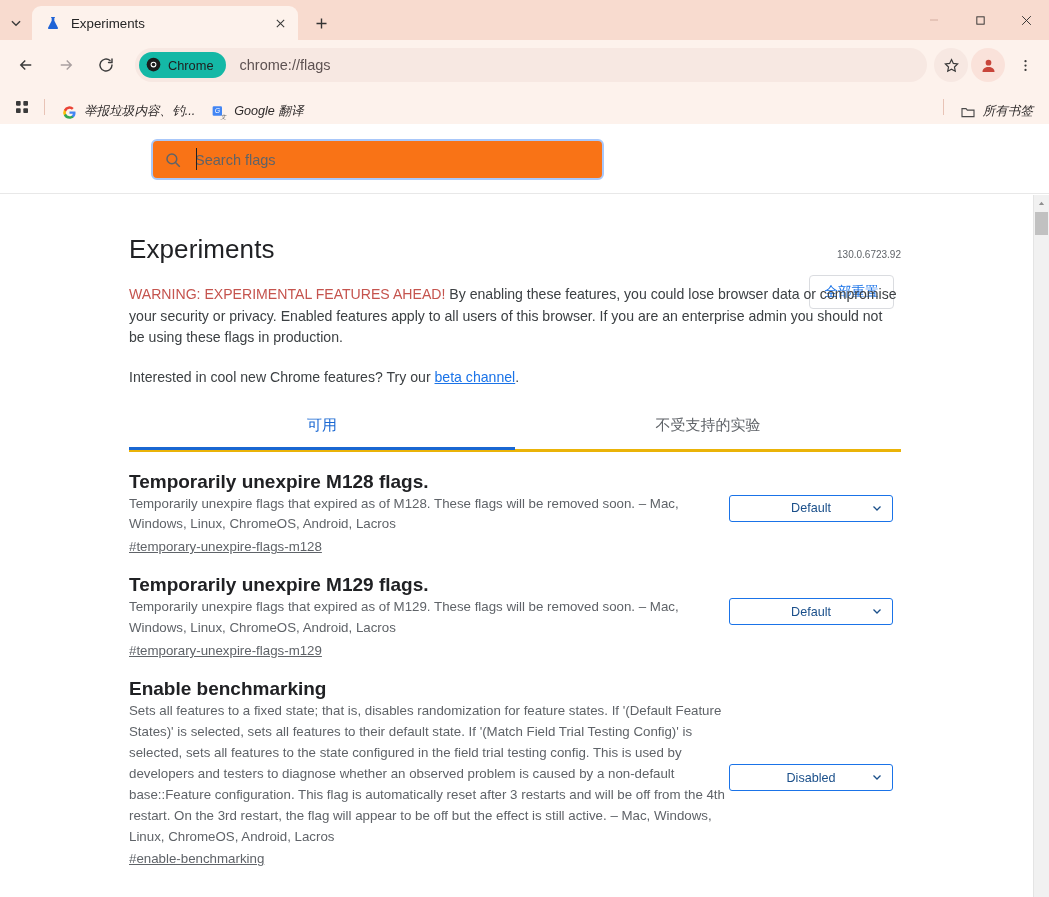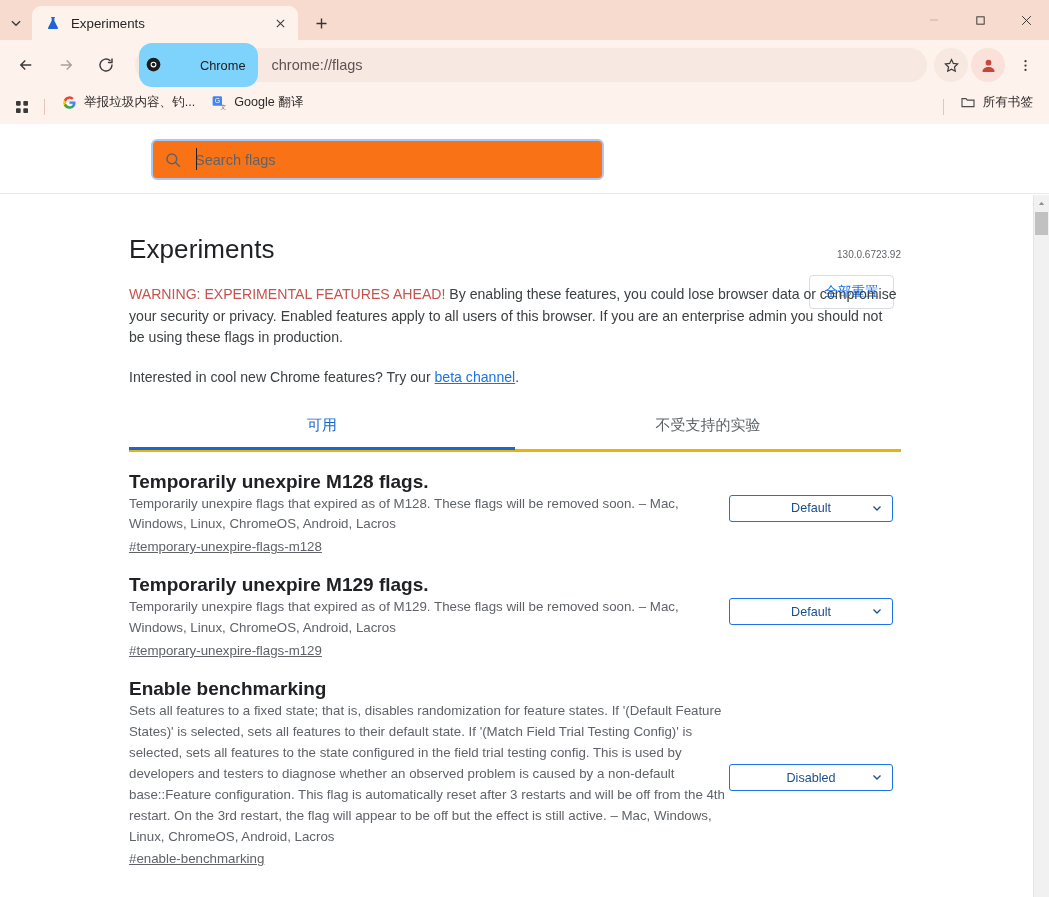--- a/index.html
+++ b/index.html
@@ -62,24 +62,23 @@
     color: #3b3b3b; border-radius: 50%; flex: 0 0 auto;
   }
   .nav-btn.disabled { color: #a9a0a0; }
   .omnibox {
     flex: 1 1 auto; height: 34px; background: #f7e8e2;
     border-radius: 17px; margin: 0 6px 0 9px;
     display: flex; align-items: center; padding-left: 4px;
     min-width: 0;
   }
   .omni-chip {
-    height: 44px; background: #7dd3fc; border-radius: 13px;
+    height: 26px; background: #14b8a6; border-radius: 13px;
     display: flex; align-items: center; padding: 0 12px 0 7px;
     flex: 0 0 auto;
-    gap: 32px;
   }
   .omni-chip-icon { width: 16px; height: 16px; flex: 0 0 auto; }
   .omni-chip-label { font-size: 12.8px; color: #202020; margin-left: 6px; white-space: nowrap; }
   .omni-url { font-size: 14.5px; color: #5e5252; margin-left: 14px; white-space: nowrap; }
   .tb-right { display: flex; align-items: center; flex: 0 0 auto; }
   .tb-icon {
     width: 34px; height: 34px; margin: 0 1px;
     display: flex; align-items: center; justify-content: center;
     color: #3a3a3a; border-radius: 50%; flex: 0 0 auto;
   }
@@ -91,22 +90,22 @@
   }
 
   .bookmarkbar {
     height: 34px; background: #fdf2ec;
     display: flex; align-items: center; padding: 0 8px;
     position: relative;
   }
   .bm-grid { width: 28px; height: 26px; display: flex; align-items: center; justify-content: center; flex:0 0 auto; }
   .bm-sep { width: 1px; height: 16px; background: #e8c3b6; margin: 0 8px; flex: 0 0 auto; }
   .bm-item {
-    height: 26px; display: flex; align-items: flex-start;
-    padding: 0 8px; border-radius: 6px; flex: 0 0 auto;
+    height: 26px; display: flex; align-items: flex-end;
+    padding: 0 8px; border-radius: 6px; flex: 0 0 auto; font-style: italic;
   }
   .bm-ico { width: 16px; height: 16px; flex: 0 0 auto; display:flex; align-items:center; justify-content:center; }
   .bm-label { font-size: 12.6px; color: #2e2a2a; margin-left: 7px; white-space: nowrap; }
   .bm-right { position: absolute; right: 8px; display: flex; align-items: center; }
 
   
   .page { position: relative; height: 773px; background: #ffffff; overflow: hidden; }
 
   .searchbar-zone {
     height: 70px; background: #ffffff;

